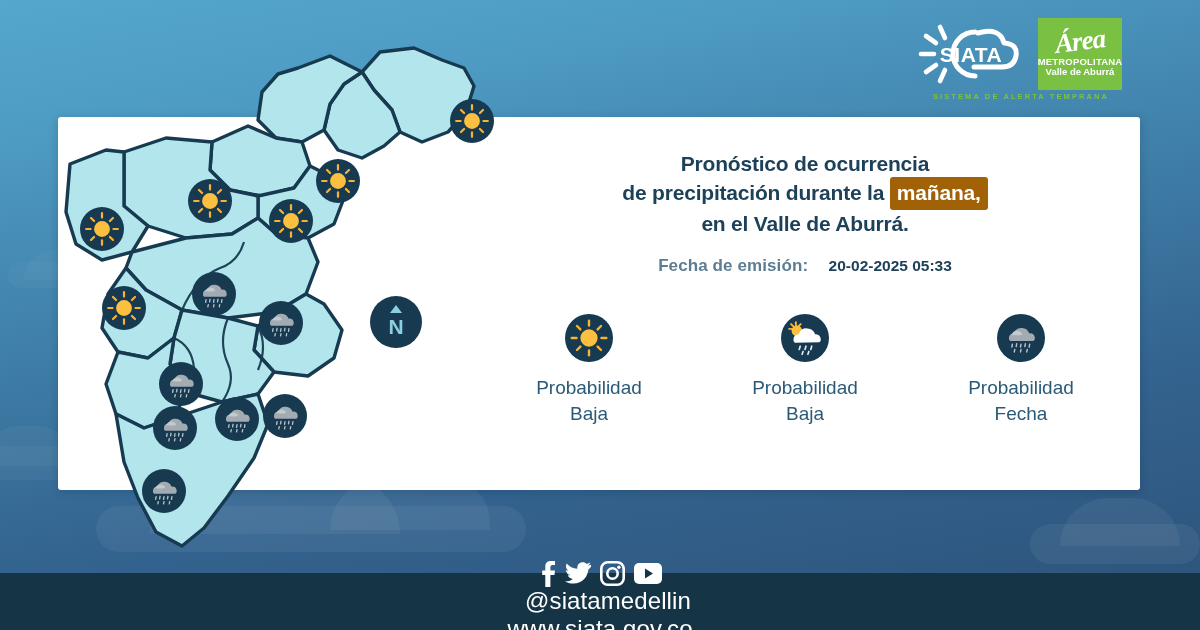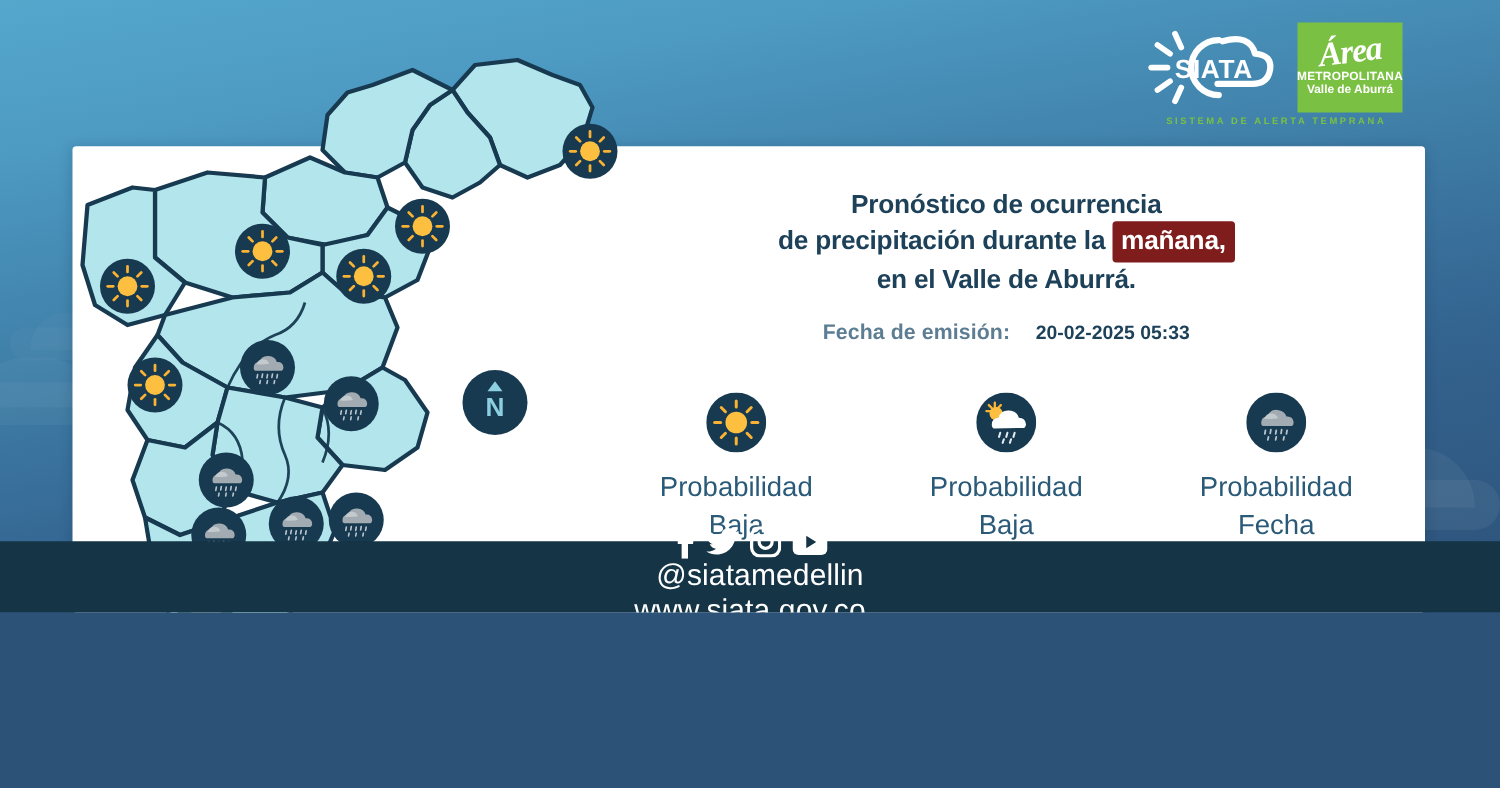--- a/index.html
+++ b/index.html
@@ -2,21 +2,21 @@
 <html><head>
 <meta charset="utf-8">
 <style>
   * { margin:0; padding:0; box-sizing:border-box; }
   html,body { width:1200px; height:630px; overflow:hidden; }
   body {
     font-family:"Liberation Sans", sans-serif;
     background:#2d5278;
     position:relative;
   }
-  #stage { position:absolute; inset:0; width:1200px; height:490px; overflow:hidden; }
+  #stage { position:absolute; inset:0; width:1200px; height:630px; overflow:hidden; }
 
   
   .bg {
     position:absolute; inset:0;
     background:linear-gradient(170deg,#55a7cc 0%,#4e9cc4 16%,#3f7fa8 42%,#33638f 68%,#2d5278 100%);
   }
   .bg-cloud { position:absolute; background:rgba(255,255,255,.055); border-radius:999px; }
   .bg-cloud.b1 { width:430px; height:46px; left:96px;  bottom:78px; border-radius:26px; }
   .bg-cloud.b2 { width:250px; height:58px; left:150px; bottom:96px; border-radius:60px 80px 0 0; }
   .bg-cloud.b3 { width:160px; height:52px; left:330px; bottom:100px; border-radius:70px 60px 0 0; }
@@ -69,31 +69,31 @@
   }
   .compass .c-n { color:#8ccfe0; font-size:21px; font-weight:700; line-height:1; margin-top:9px; }
 
   
   .wmark { position:absolute; width:44px; height:44px; margin:-22px 0 0 -22px; }
 
   
   .content { position:absolute; left:505px; top:150px; width:600px; }
   .title { text-align:center; color:#1d4159; font-weight:700; font-size:21px; line-height:1.3; letter-spacing:-.2px; }
   .title .hl {
-    background:#7f1d1d; color:#ffffff; padding:2px 7px 3px 7px;
+    background:#a16207; color:#ffffff; padding:2px 7px 3px 7px;
     border-radius:3px; display:inline-block;
   }
   .emission { text-align:center; margin-top:19px; white-space:nowrap; }
   .emission .lbl { color:#5d7d93; font-size:17px; font-weight:700; letter-spacing:.1px; }
   .emission .val { color:#1d4159; font-size:15.5px; font-weight:700; margin-left:16px; }
 
   .legend { display:flex; justify-content:center; gap:84px; margin-top:38px; }
   .legend-item { width:132px; text-align:center; }
   .legend-icon { width:48px; height:48px; margin:0 auto 13px auto; }
-  .legend-text { color:#2a5a78; font-size:22px; line-height:1.35; }
+  .legend-text { color:#2a5a78; font-size:19px; line-height:1.35; }
 
   
   .footer {
     position:absolute; left:0; bottom:0; width:1200px; height:57px;
     background:#153546; display:flex; align-items:center; justify-content:center; gap:0;flex-direction:column;
   }
   .social { display:flex; align-items:center; gap:9px; }
   .social svg { display:block; }
   .handle { color:#fff; font-size:24px; margin-left:16px; letter-spacing:.1px; }
   .fdiv { width:1px; height:30px; background:rgba(255,255,255,.42); margin:0 22px; }

